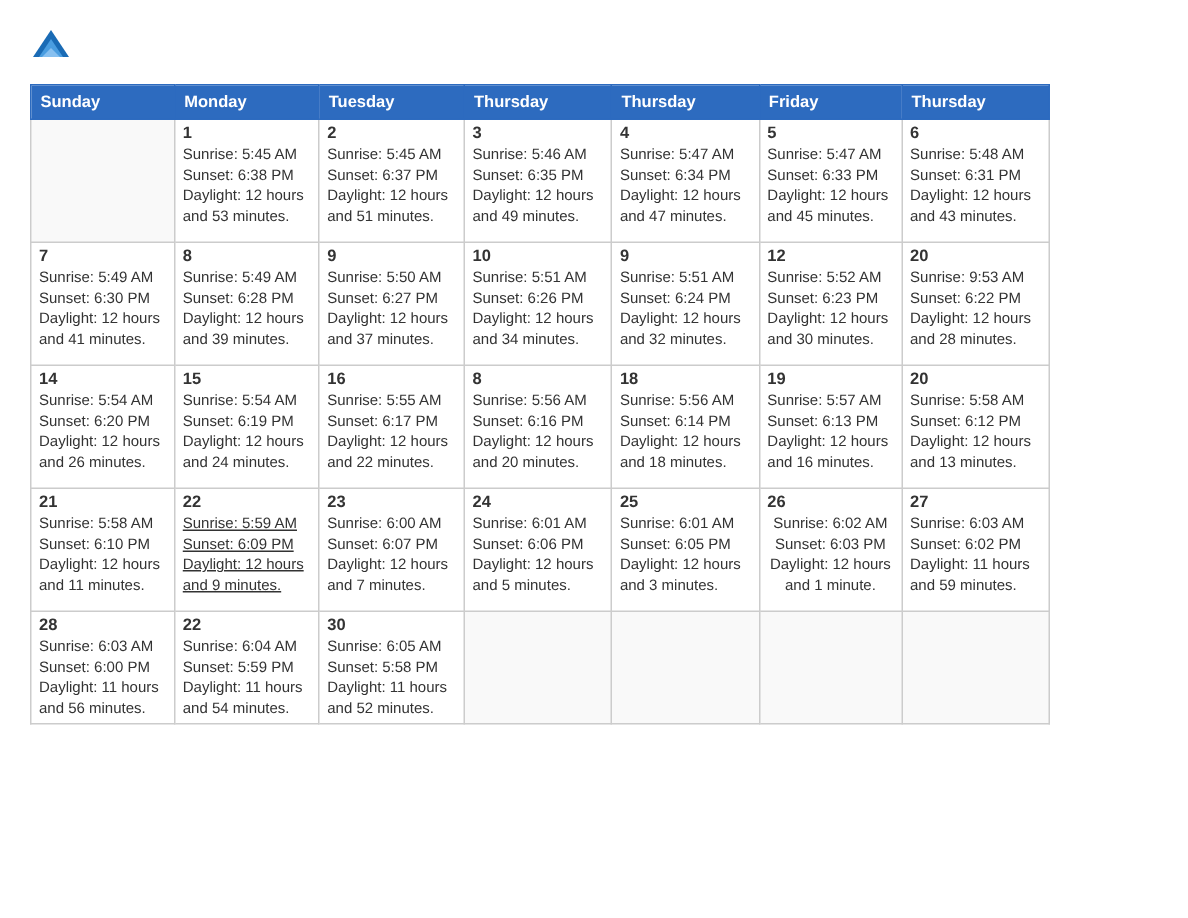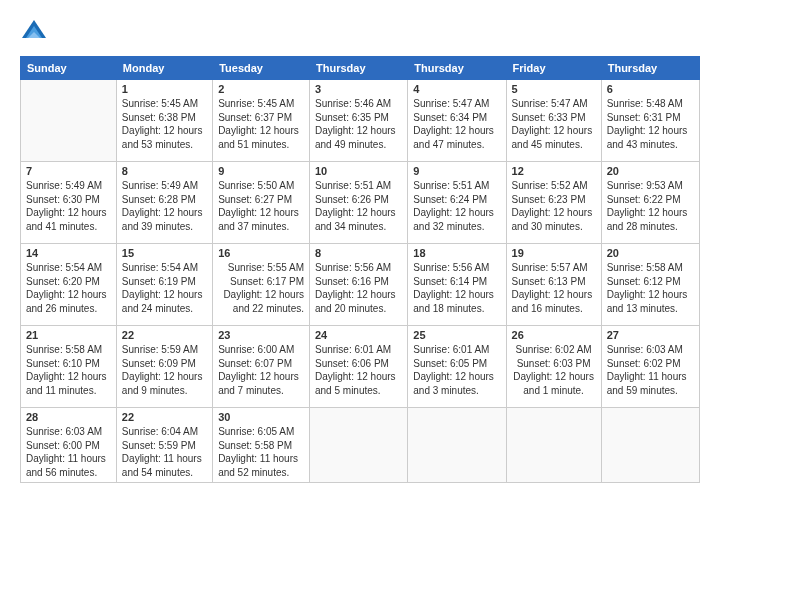--- a/index.html
+++ b/index.html
@@ -243,21 +243,21 @@
           </td>
           <td>
             <span class="day-num">15</span>
             <div class="day-info" style="white-space: pre-line;">Sunrise: 5:54 AM
 Sunset: 6:19 PM
 Daylight: 12 hours
 and 24 minutes.</div>
           </td>
           <td>
             <span class="day-num">16</span>
-            <div class="day-info" style="white-space: pre-line; text-align: right;">Sunrise: 5:55 AM
+            <div class="day-info" style="white-space: pre-line;">Sunrise: 5:55 AM
 Sunset: 6:17 PM
 Daylight: 12 hours
 and 22 minutes.</div>
           </td>
           <td>
             <span class="day-num">8</span>
             <div class="day-info" style="white-space: pre-line;">Sunrise: 5:56 AM
 Sunset: 6:16 PM
 Daylight: 12 hours
 and 20 minutes.</div>
@@ -287,21 +287,21 @@
         <tr class="week-row">
           <td>
             <span class="day-num">21</span>
             <div class="day-info" style="white-space: pre-line;">Sunrise: 5:58 AM
 Sunset: 6:10 PM
 Daylight: 12 hours
 and 11 minutes.</div>
           </td>
           <td>
             <span class="day-num">22</span>
-            <div class="day-info" style="white-space: pre-line;">Sunrise: 5:59 AM
+            <div class="day-info" style="white-space: pre-line; text-decoration: underline;">Sunrise: 5:59 AM
 Sunset: 6:09 PM
 Daylight: 12 hours
 and 9 minutes.</div>
           </td>
           <td>
             <span class="day-num">23</span>
             <div class="day-info" style="white-space: pre-line;">Sunrise: 6:00 AM
 Sunset: 6:07 PM
 Daylight: 12 hours
 and 7 minutes.</div>

